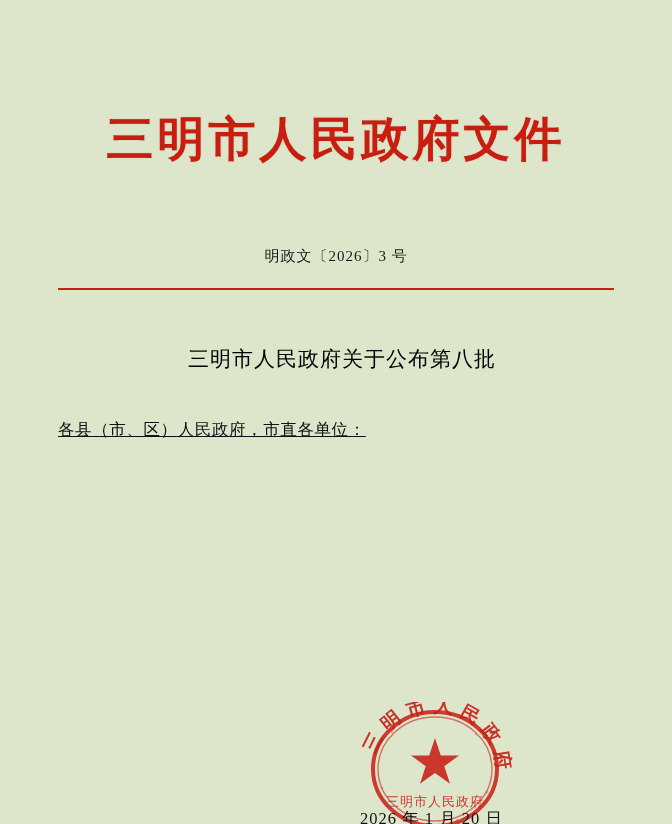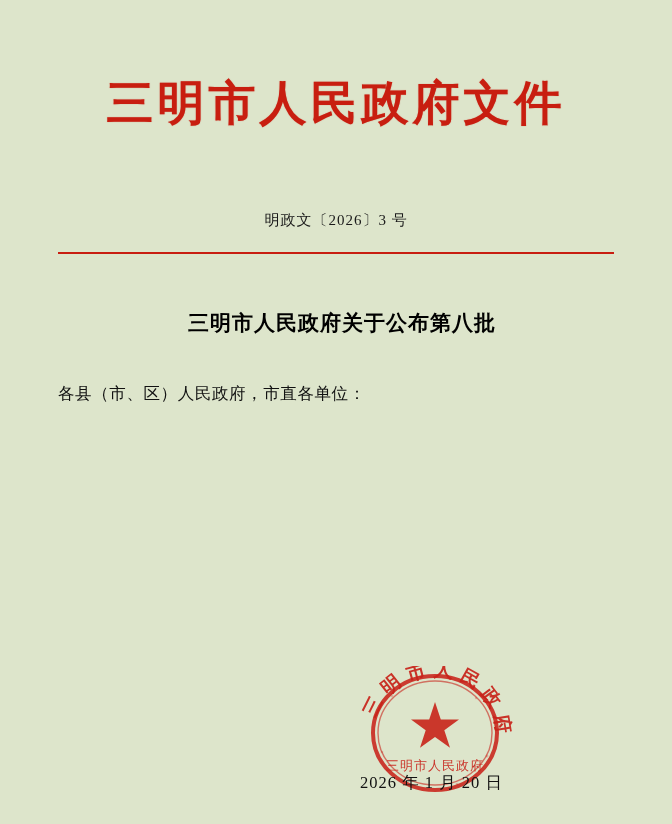--- a/index.html
+++ b/index.html
@@ -20,56 +20,57 @@
     height: 824px;
     box-sizing: border-box;
   }
   .masthead {
     text-align: center;
     color: #c81e10;
     font-family: "DejaVu Serif", serif;
     font-weight: bold;
     font-size: 47px;
     letter-spacing: 4px;
-    margin-top: 72px;
+    margin-top: 108px;
     text-shadow: 0 0 1px rgba(200,30,16,0.5);
   }
   .doc-number {
     text-align: center;
     font-size: 15px;
     color: #1a1a1a;
     letter-spacing: 1px;
     margin-top: 76px;
     font-family: "Liberation Serif", serif;
   }
   .red-rule {
     width: 556px;
     height: 2px;
     background: #c81e10;
     margin: 22px auto 0 auto;
   }
   .title {
     text-align: center;
     font-size: 21px;
-    font-weight: bold;
+    font-weight: normal;
     color: #000;
     margin-top: 52px;
     line-height: 34px;
     letter-spacing: 1px;
     font-family: "DejaVu Serif", serif;
     margin-left: 12px;
   }
   .body-block {
     margin: 36px 58px 0 58px;
     font-size: 16.5px;
     line-height: 36px;
     color: #111;
     letter-spacing: 0.6px;
     text-align: justify;
     font-family: "Liberation Serif", serif;
+    text-decoration: underline;
   }
   .para-indent {
     text-indent: 33px;
   }
   .seal-wrap {
     position: absolute;
     left: 352px;
     top: 594px;
     width: 170px;
     height: 138px;

